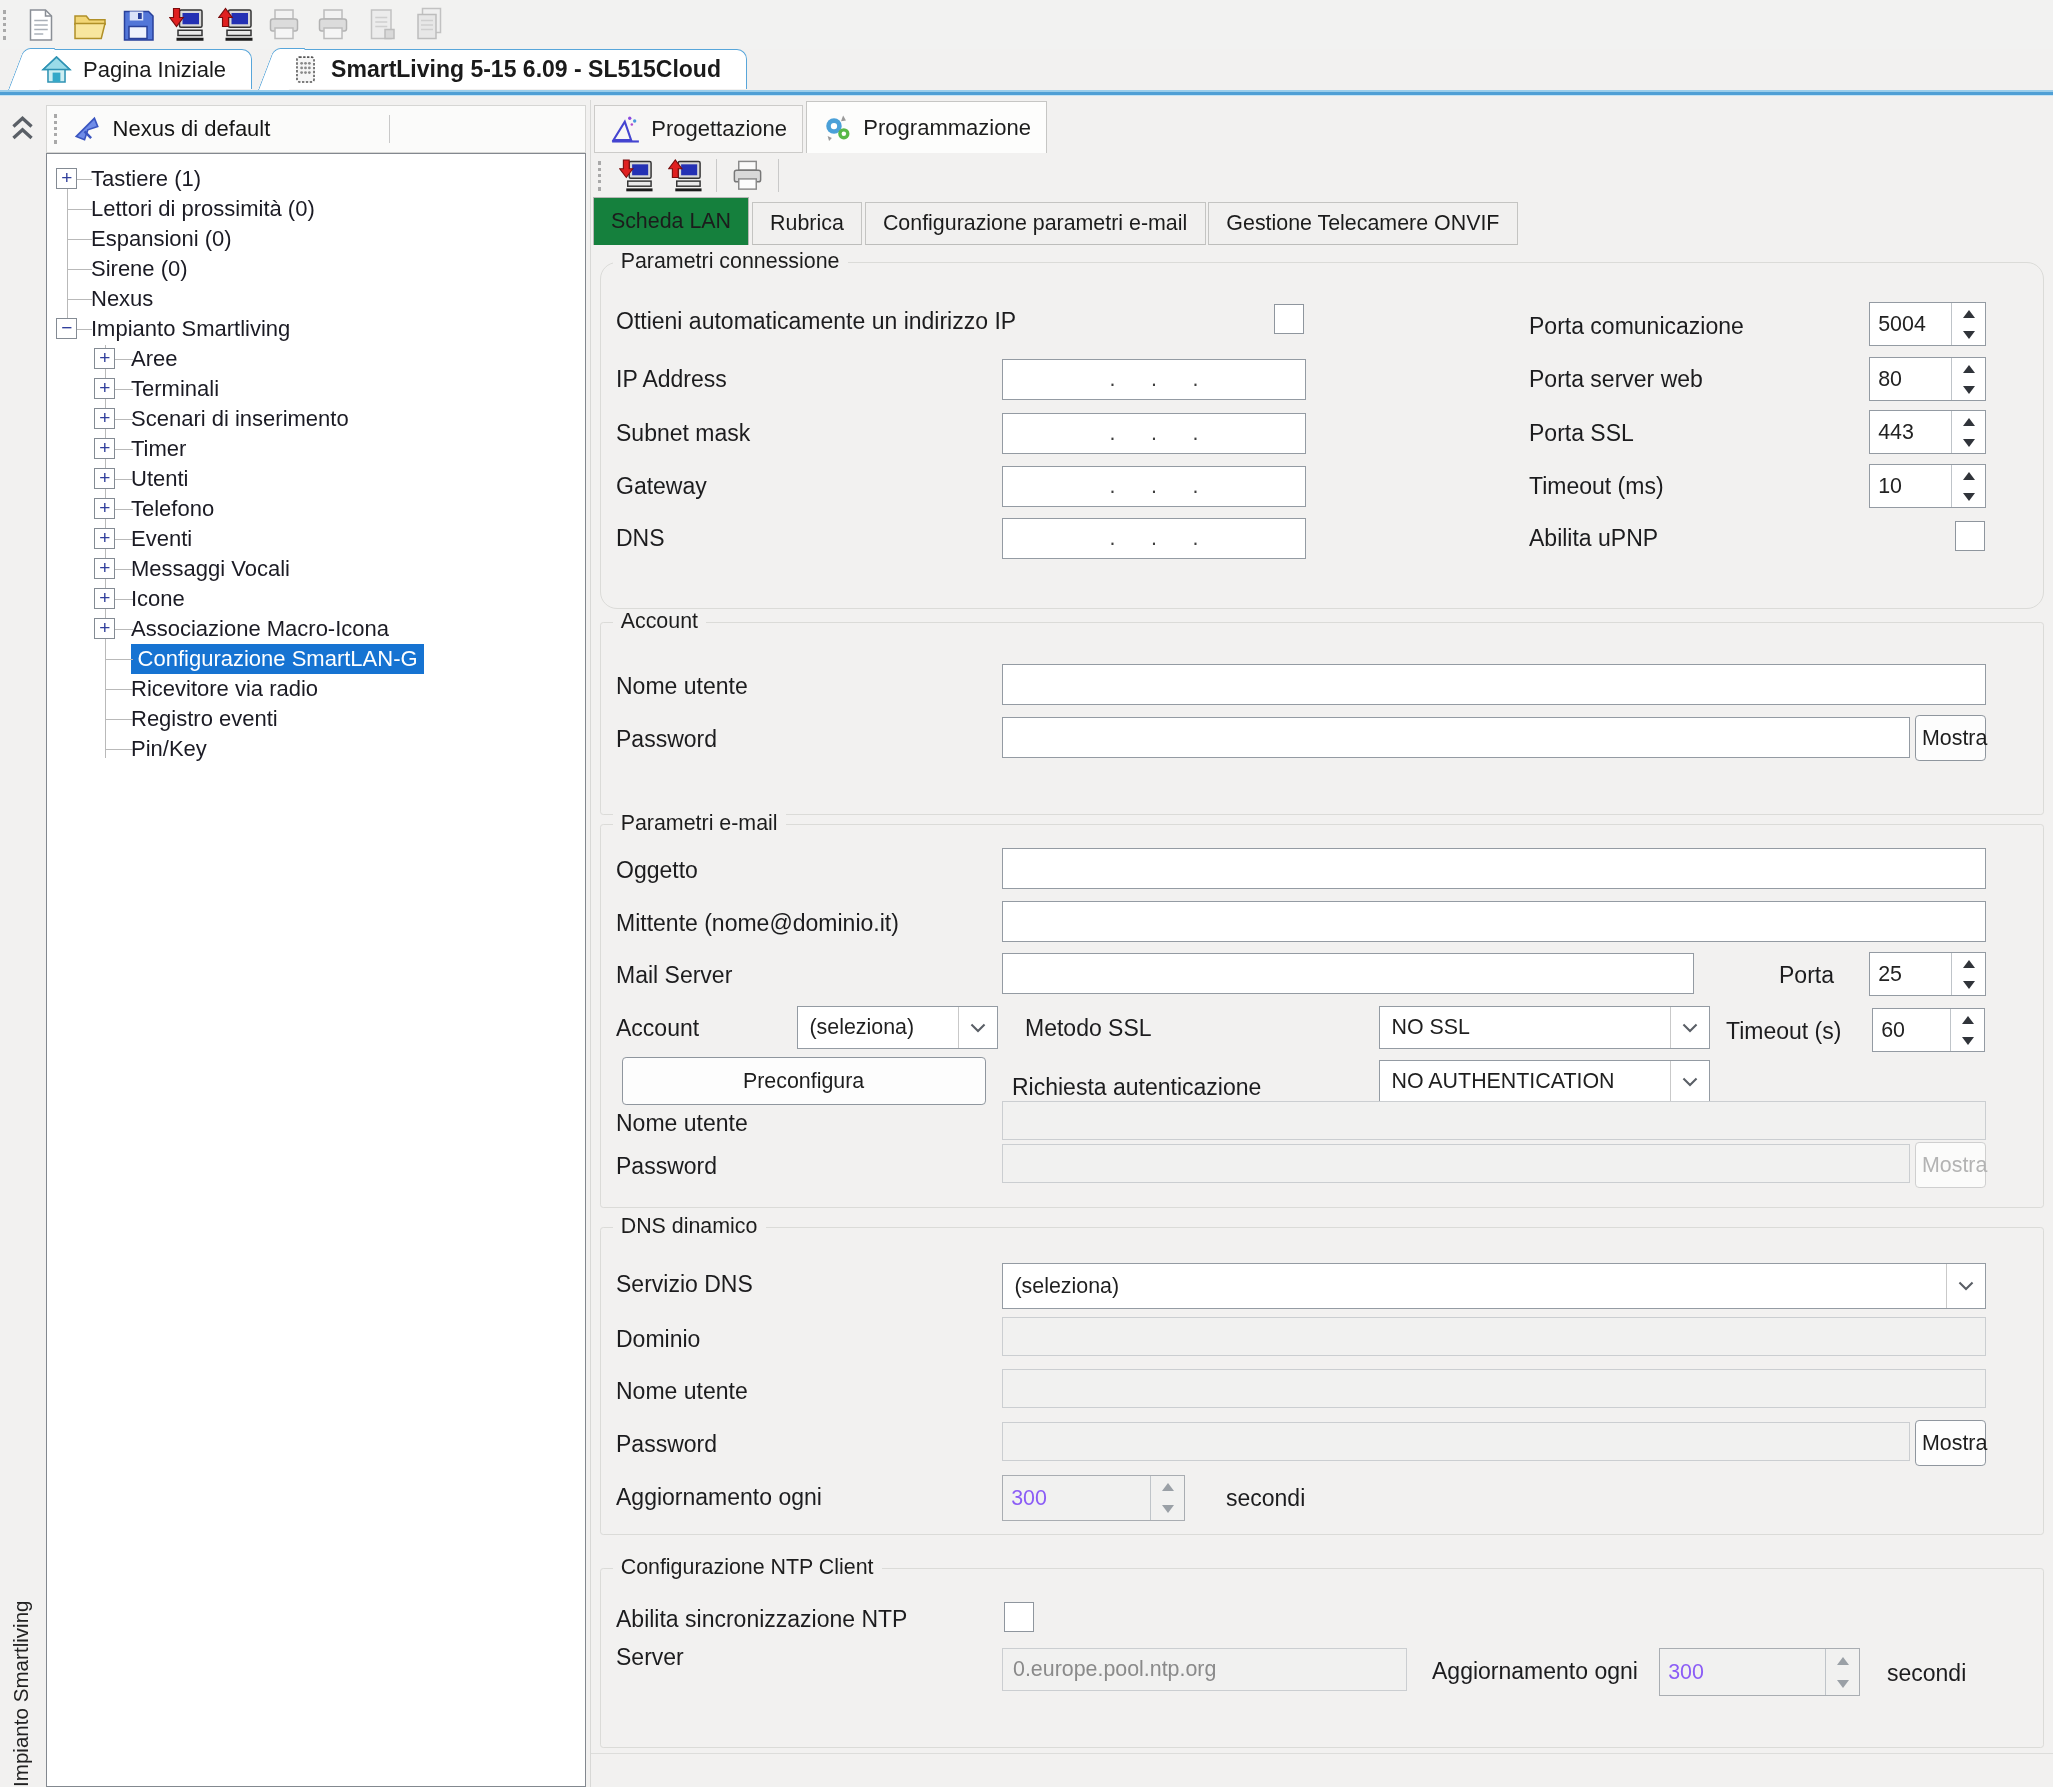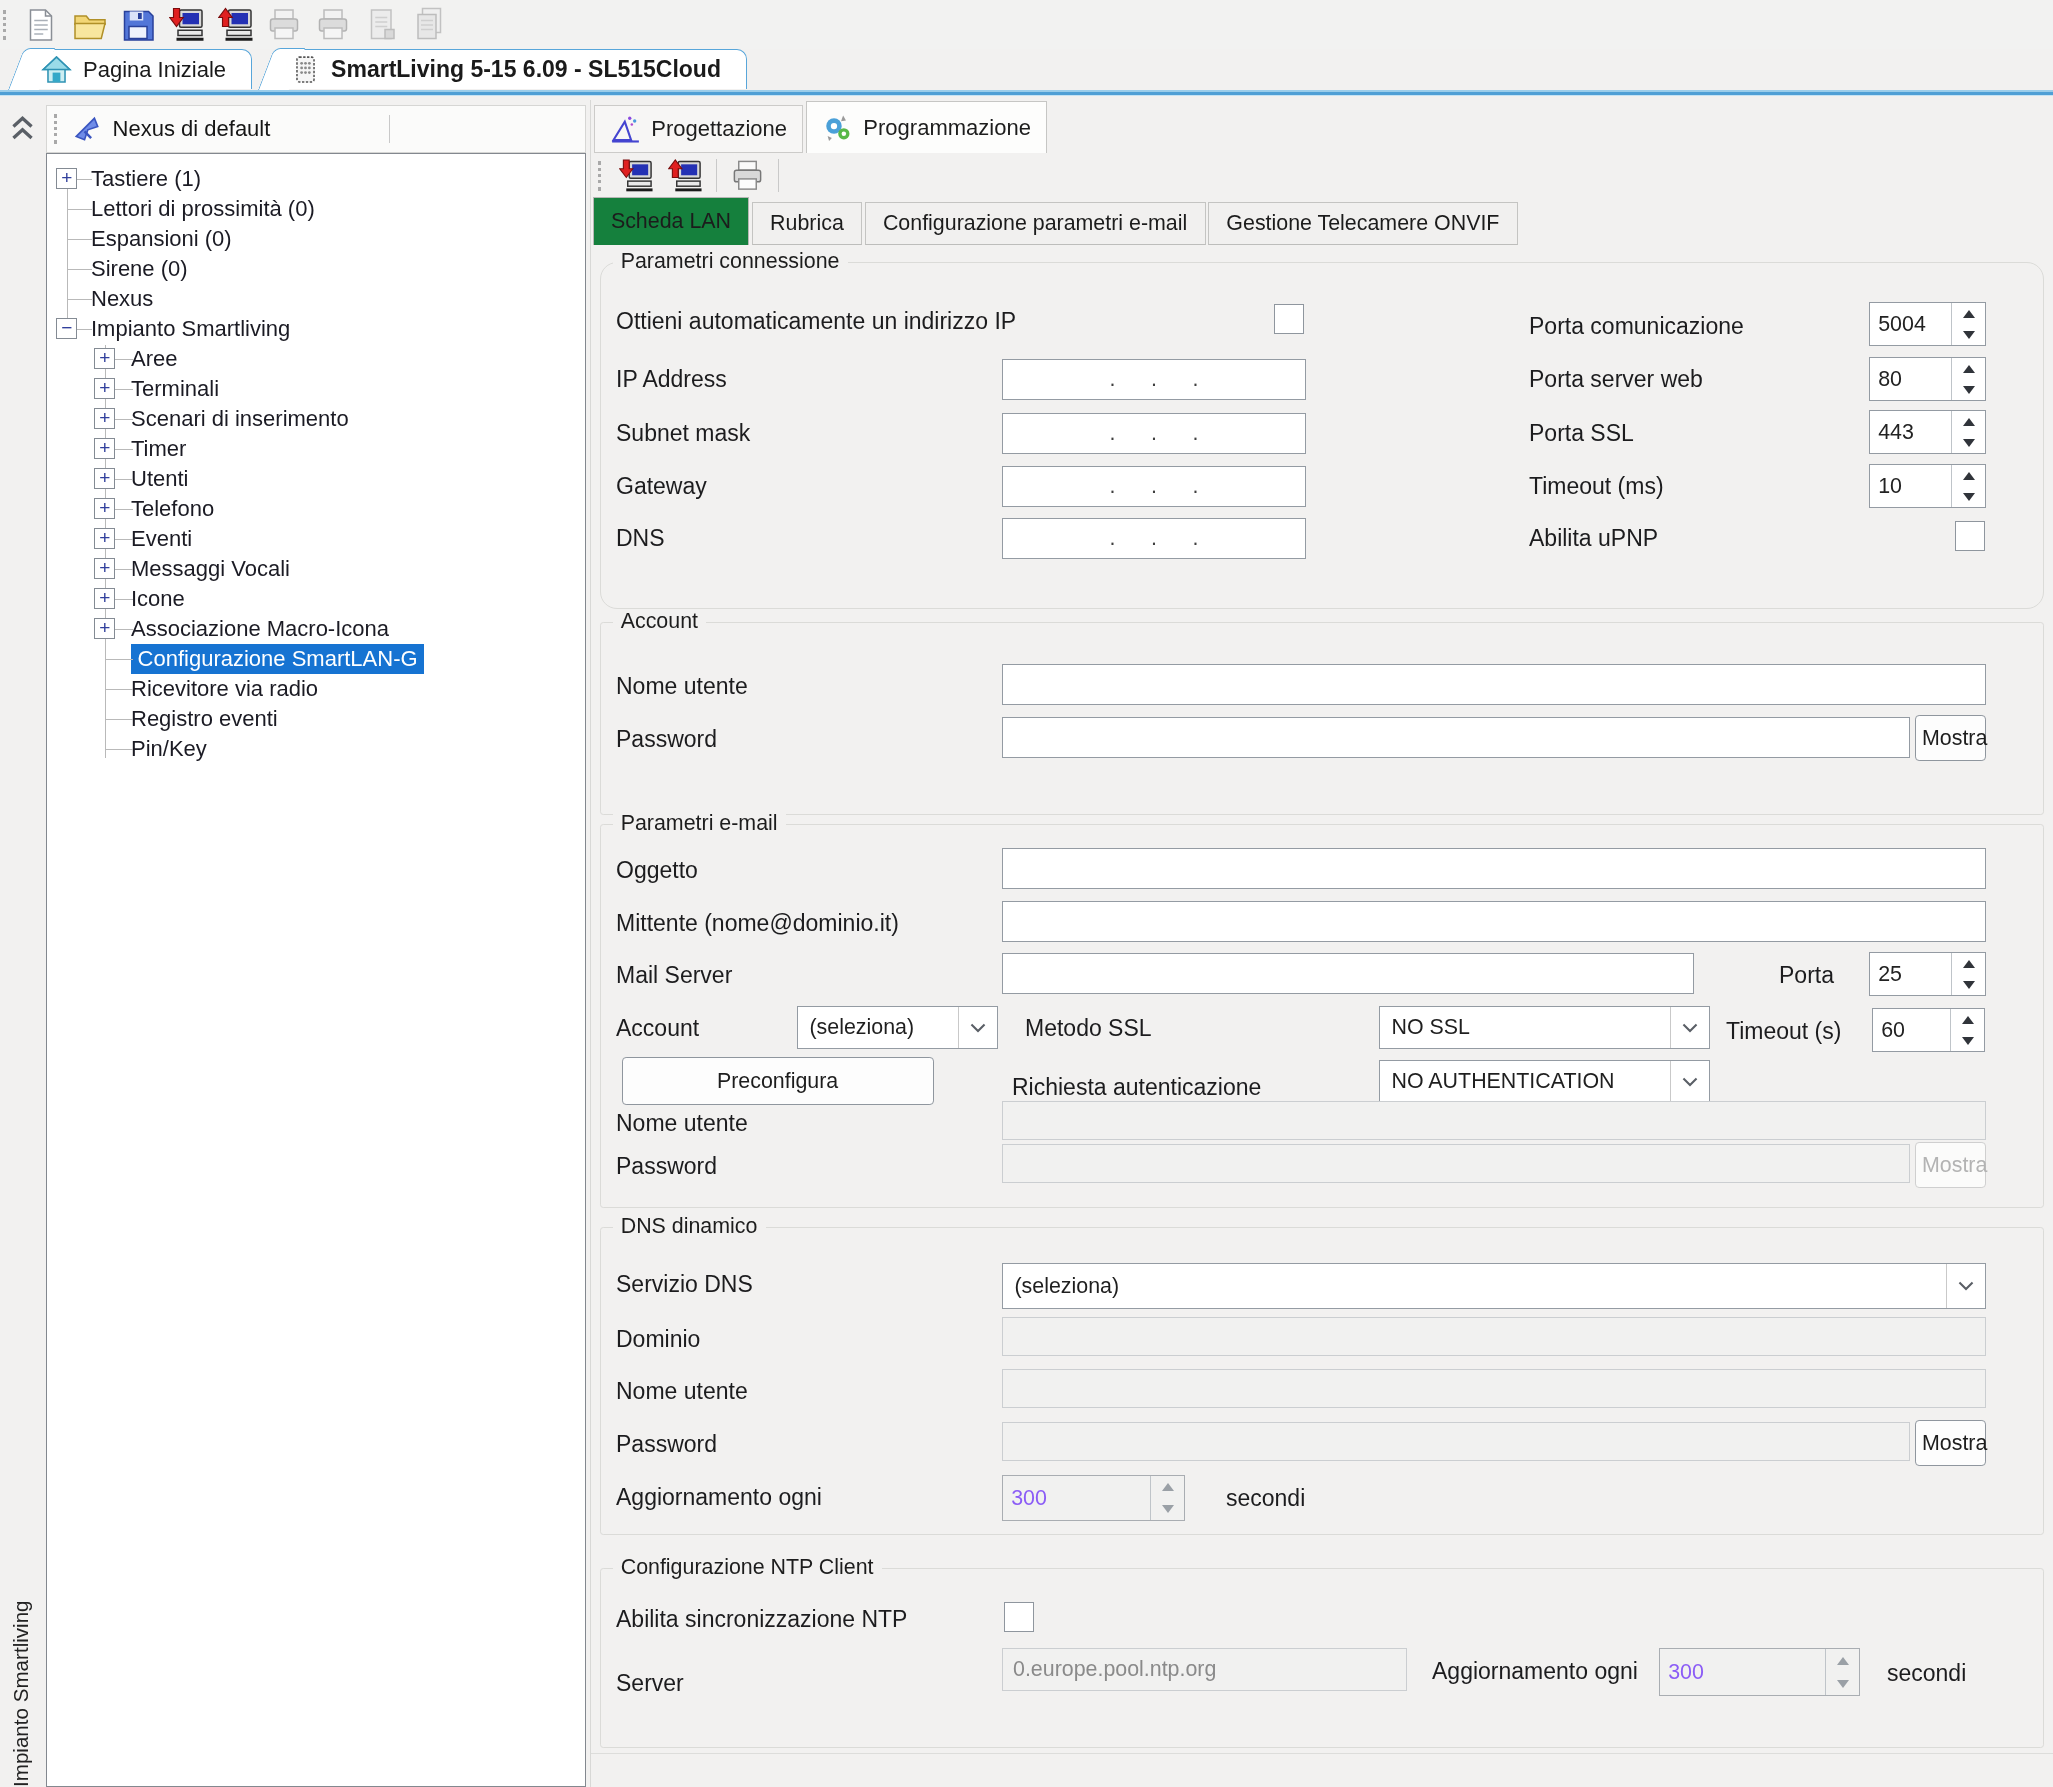--- a/index.html
+++ b/index.html
@@ -106,38 +106,38 @@
   #g2-b-mostra{left:1314px;top:92px;width:71px;height:46px;}
 
   #g3{left:600px;top:824px;width:1442px;height:382px;}
   #g3-l-ogg{left:15px;top:33px;} #g3-f-ogg{left:401px;top:23px;width:984px;}
   #g3-l-mit{left:15px;top:86px;} #g3-f-mit{left:401px;top:76px;width:984px;}
   #g3-l-ms{left:15px;top:138px;} #g3-f-ms{left:401px;top:128px;width:692px;}
   #g3-l-porta{left:1178px;top:138px;} #g3-sp-porta{left:1268px;top:127px;width:117px;height:44px;}
   #g3-l-acc{left:15px;top:191px;} #g3-dd-acc{left:196px;top:181px;width:201px;height:43px;}
   #g3-l-ssl{left:424px;top:191px;} #g3-dd-ssl{left:778px;top:181px;width:331px;height:43px;}
   #g3-l-tos{left:1125px;top:194px;} #g3-sp-tos{left:1271px;top:183px;width:113px;height:44px;}
-  #g3-b-pre{left:20.6px;top:232px;width:312px;height:48px;}
+  #g3-b-pre{left:20.6px;top:232px;width:364px;height:48px;}
   #g3-l-ric{left:411px;top:250px;} #g3-dd-auth{left:778px;top:235px;width:331px;height:43px;}
   #g3-l-user{left:15px;top:286px;} #g3-f-user{left:401px;top:276px;width:984px;height:39px;}
   #g3-l-pwd{left:15px;top:329px;} #g3-f-pwd{left:401px;top:319px;width:908px;height:39px;}
   #g3-b-mostra{left:1314px;top:317px;width:71px;height:46px;}
 
   #g4{left:600px;top:1227px;width:1442px;height:306px;}
   #g4-l-serv{left:15px;top:44px;} #g4-dd-serv{left:401px;top:35px;width:984px;height:46px;}
   #g4-l-dom{left:15px;top:99px;} #g4-f-dom{left:401px;top:89px;width:984px;height:39px;}
   #g4-l-user{left:15px;top:151px;} #g4-f-user{left:401px;top:141px;width:984px;height:39px;}
   #g4-l-pwd{left:15px;top:204px;} #g4-f-pwd{left:401px;top:194px;width:908px;height:39px;}
   #g4-b-mostra{left:1314px;top:192px;width:71px;height:46px;}
   #g4-l-agg{left:15px;top:257px;} #g4-sp-agg{left:401px;top:247px;width:183px;height:46px;}
   #g4-l-sec{left:625px;top:258px;}
 
   #g5{left:600px;top:1568px;width:1442px;height:178px;}
   #g5-l-ntp{left:15px;top:38px;} #g5-cb-ntp{left:403px;top:33px;}
-  #g5-l-srv{left:15px;top:102px;} #g5-f-srv{left:401px;top:79px;width:405px;height:43px;}
+  #g5-l-srv{left:15px;top:76px;} #g5-f-srv{left:401px;top:79px;width:405px;height:43px;}
   #g5-l-agg{left:831px;top:90px;} #g5-sp-agg{left:1058px;top:79px;width:201px;height:48px;}
   #g5-l-sec{left:1286px;top:92px;}
 </style>
 </head>
 <body>
 
 <div id="app">
 
   <div id="toolbar">
     <span class="grip"></span>

